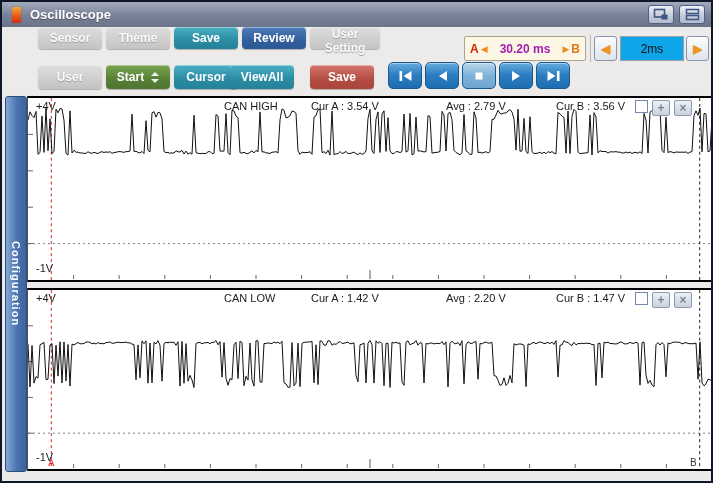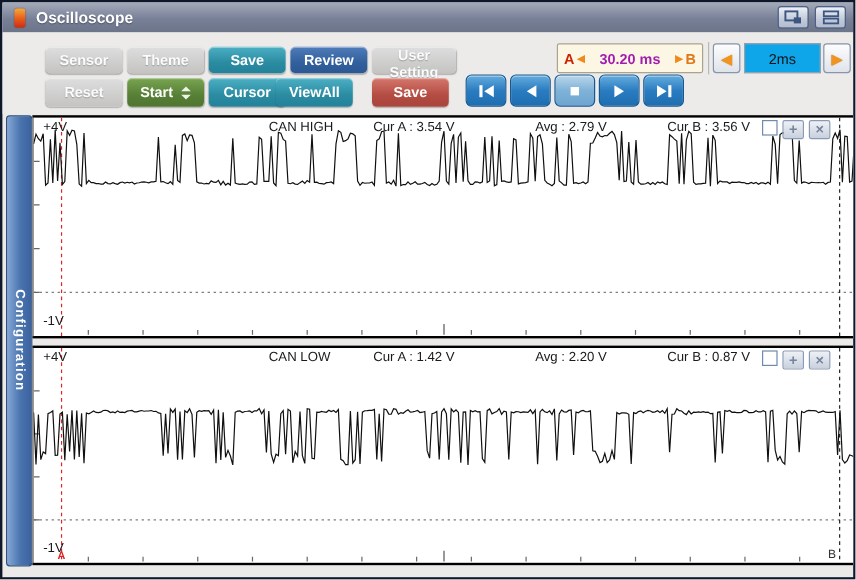--- a/index.html
+++ b/index.html
@@ -20,21 +20,21 @@
   .winbtn { width:26px; height:19px; border:1px solid #4d6186; border-radius:3px;
             background:linear-gradient(#eef1f6, #c2cad9 60%, #b2bccd);
             display:flex; align-items:center; justify-content:center; cursor:pointer; }
 
   
   .toolbar { position:absolute; top:25px; left:0; right:0; height:68px; background:#ecebe9; }
   .tb { position:absolute; height:22px; width:64px; border:none; border-radius:4px;
         color:#fff; font-family:"Liberation Sans",sans-serif; font-size:12px; font-weight:bold;
         text-align:center; cursor:pointer;
         box-shadow:inset 0 1px 0 rgba(255,255,255,.4), 0 1px 1px rgba(0,0,0,.25); }
-  .r1 { top:12px; }
+  .r1 { top:0; }
   .r2 { top:38px; height:24px; }
   .gray  { background:linear-gradient(#dedede, #c4c3c2); color:#fbfbfb; text-shadow:0 1px 1px #9a9a9a; }
   .teal  { background:linear-gradient(#4cb0c5, #2a8ba1 60%, #23829a); }
   .blue  { background:linear-gradient(#4f7cba, #32609c 60%, #2b5893); }
   .green { background:linear-gradient(#79a551, #577f36 60%, #4f7531); display:flex;
            align-items:center; justify-content:center; gap:7px; }
   .red   { background:linear-gradient(#d5776d, #b34c42 60%, #aa453c); }
   .spin b { display:block; width:0; height:0; border-left:4px solid transparent;
             border-right:4px solid transparent; }
   .spin .up { border-bottom:4px solid #eef3e8; margin-bottom:3px; }
@@ -122,21 +122,21 @@
     </div>
   </div>
 
   <div class="toolbar">
     <button class="tb r1 gray" style="left:36px">Sensor</button>
     <button class="tb r1 gray" style="left:104px">Theme</button>
     <button class="tb r1 teal" style="left:172px">Save</button>
     <button class="tb r1 blue" style="left:240px">Review</button>
     <button class="tb r1 gray" style="left:308px; width:70px">User Setting</button>
 
-    <button class="tb r2 gray" style="left:36px">Reset</button>
+    <button class="tb r2 gray" style="left:36px">User</button>
     <button class="tb r2 green" style="left:104px">
       <span>Start</span>
       <span class="spin">
           <b class="up"></b>
           <b class="dn"></b>
         </span>
     </button>
     <button class="tb r2 teal" style="left:172px">Cursor</button>
     <button class="tb r2 teal" style="left:228px">ViewAll</button>
     <button class="tb r2 red" style="left:308px">Save</button>
@@ -256,21 +256,21 @@
         <line x1="342" x2="342" y1="179" y2="170" stroke="#555"></line>
         <line x1="23.3" x2="23.3" y1="0" y2="180" stroke="#e02424" stroke-dasharray="3,3"></line>
         <line x1="671.7" x2="671.7" y1="0" y2="180" stroke="#222222" stroke-dasharray="3,3"></line>
         <polyline fill="none" stroke="#101010" stroke-width="1" points="0,54.0 2,97.5 4,55.8 6,93.6 8,87.1 10,88.5 12,55.0 14,54.0 16,52.7 18,90.0 20,89.8 22,55.3 24,53.8 26,94.1 28,55.5 30,86.6 32,52.1 34,93.5 36,52.3 38,91.4 40,54.8 42,96.6 44,54.5 46,55.2 48,54.0 50,52.7 52,54.0 54,54.1 56,53.8 58,52.4 60,52.2 62,52.7 64,54.1 66,53.5 68,54.3 70,52.7 72,54.0 74,53.8 76,54.1 78,52.9 80,52.6 82,52.3 84,53.6 86,53.5 88,52.9 90,52.4 92,53.0 94,52.8 96,52.8 98,52.4 100,53.2 102,53.1 104,54.4 106,54.8 108,90.2 110,55.2 112,88.3 114,51.1 116,54.0 118,51.2 120,93.7 122,53.3 124,93.4 126,52.6 128,54.2 130,51.0 132,55.6 134,91.7 136,53.9 138,52.5 140,53.1 142,52.5 144,52.7 146,52.5 148,55.6 150,52.0 152,96.6 154,51.7 156,93.8 158,53.9 160,91.7 162,85.8 164,90.5 166,98.0 168,53.9 170,52.9 172,52.7 174,54.1 176,53.2 178,53.0 180,52.7 182,54.0 184,52.6 186,52.7 188,50.8 190,55.1 192,51.9 194,87.6 196,52.9 198,88.8 200,95.8 202,89.0 204,90.3 206,55.1 208,52.5 210,89.0 212,51.4 214,52.9 216,96.2 218,86.8 220,90.6 222,53.3 224,90.3 226,96.7 228,50.9 230,51.3 232,92.4 234,92.8 236,53.8 238,53.9 240,53.1 242,53.6 244,53.9 246,52.2 248,53.3 250,52.4 252,54.0 254,51.6 256,93.3 258,94.5 260,97.8 262,97.7 264,52.9 266,96.4 268,93.6 270,53.5 272,97.2 274,53.8 276,52.6 278,52.5 280,52.3 282,52.3 284,51.5 286,93.4 288,55.1 290,95.1 292,51.1 294,51.7 296,55.4 298,55.5 300,50.9 302,51.4 304,55.5 306,54.1 308,54.7 310,53.0 312,51.8 314,53.8 316,53.5 318,53.0 320,52.4 322,54.1 324,53.8 326,53.2 328,86.0 330,92.3 332,55.0 334,54.5 336,53.3 338,93.5 340,53.5 342,50.8 344,55.0 346,93.6 348,51.1 350,53.6 352,51.9 354,54.0 356,96.2 358,53.7 360,53.6 362,98.0 364,52.4 366,53.4 368,52.5 370,53.6 372,53.3 374,92.6 376,95.8 378,52.5 380,51.1 382,55.2 384,54.0 386,53.3 388,50.8 390,55.5 392,52.9 394,53.6 396,93.5 398,53.6 400,54.3 402,53.3 404,53.4 406,54.2 408,53.6 410,53.7 412,54.0 414,51.8 416,55.0 418,52.1 420,97.4 422,53.6 424,51.5 426,53.5 428,54.2 430,52.7 432,55.8 434,51.0 436,94.3 438,55.3 440,52.0 442,53.5 444,53.8 446,52.3 448,51.9 450,89.7 452,53.6 454,54.3 456,52.9 458,52.3 460,53.4 462,53.3 464,52.7 466,86.1 468,86.6 470,90.7 472,96.0 474,94.9 476,88.3 478,96.0 480,93.8 482,86.0 484,93.4 486,54.0 488,55.3 490,54.4 492,54.3 494,54.5 496,55.6 498,97.1 500,54.2 502,54.9 504,53.3 506,52.7 508,54.2 510,53.0 512,52.3 514,52.8 516,53.9 518,53.5 520,52.6 522,54.0 524,52.4 526,54.7 528,50.9 530,87.4 532,55.5 534,55.3 536,50.9 538,52.5 540,52.8 542,54.7 544,55.8 546,52.6 548,55.2 550,53.8 552,54.0 554,53.5 556,53.9 558,53.3 560,53.9 562,53.7 564,55.0 566,54.8 568,96.0 570,53.9 572,53.5 574,88.3 576,52.4 578,53.1 580,52.4 582,53.9 584,53.8 586,54.2 588,54.2 590,53.9 592,52.3 594,52.4 596,54.1 598,54.2 600,53.9 602,52.6 604,53.6 606,53.6 608,52.6 610,53.5 612,95.7 614,53.0 616,52.3 618,85.6 620,93.9 622,90.9 624,95.5 626,97.4 628,55.1 630,52.9 632,55.4 634,52.8 636,54.9 638,87.3 640,53.2 642,54.2 644,52.9 646,52.3 648,52.5 650,52.5 652,52.7 654,54.2 656,53.5 658,52.8 660,53.8 662,54.0 664,54.0 666,54.0 668,53.3 670,89.7 672,52.2 674,93.5 676,96.4 678,94.4 680,89.7 682,90.3 684,91.4"></polyline>
       </svg>
     <div class="phead">
       <span class="vtop">+4V</span>
       <span class="pname">CAN LOW</span>
       <span class="pcura">Cur A : 1.42 V</span>
       <span class="pavg">Avg : 2.20 V</span>
-      <span class="pcurb">Cur B : 0.87 V</span>
+      <span class="pcurb">Cur B : 1.47 V</span>
     </div>
     <span class="vbot">-1V</span>
     <span class="mA">A</span>
     <span class="mB">B</span>
     <input type="checkbox" class="pctrl chk" style="">
     <button class="pctrl sq add">+</button>
     <button class="pctrl sq cls">×</button>
   </div>
 
 </div>

